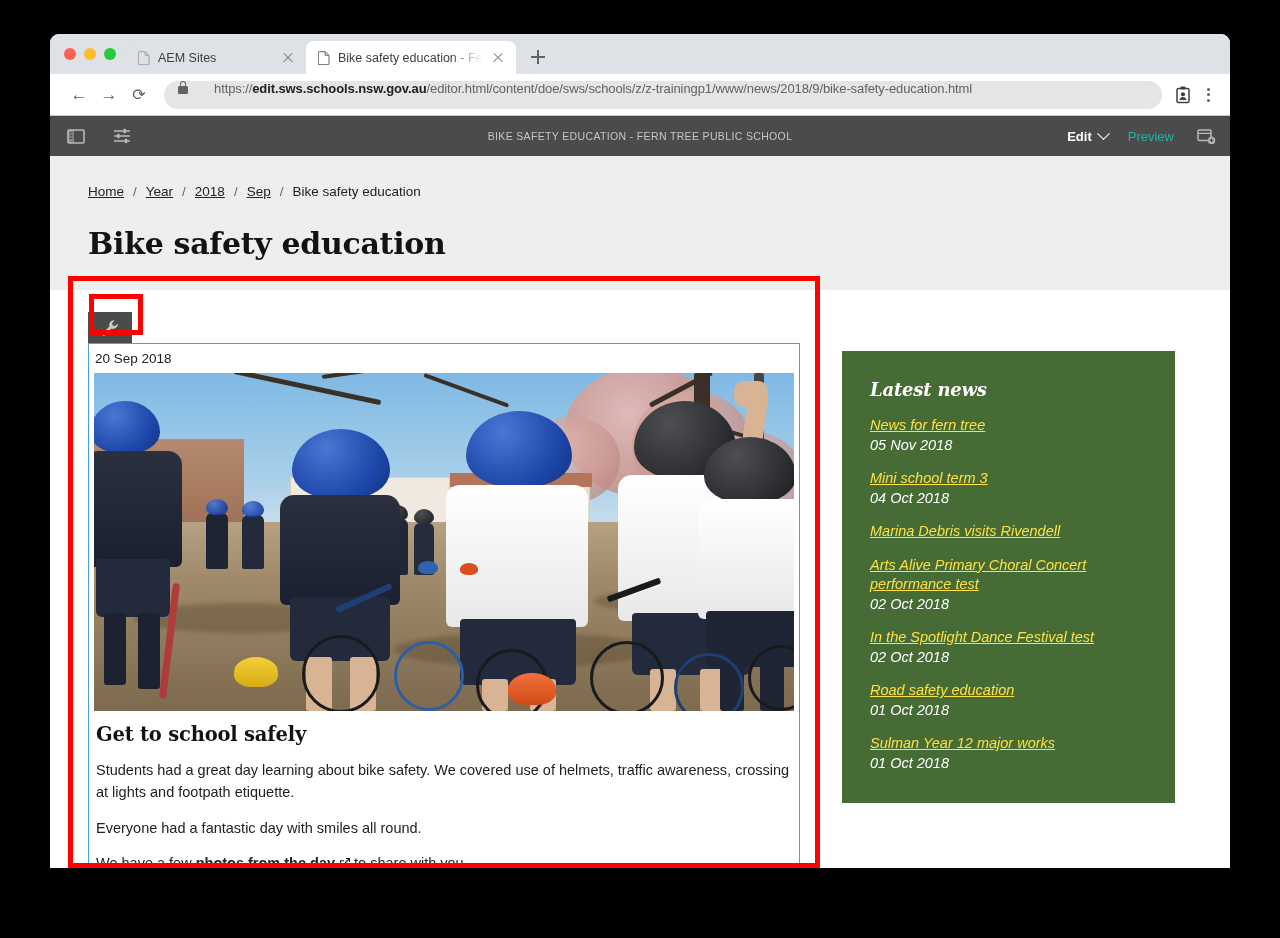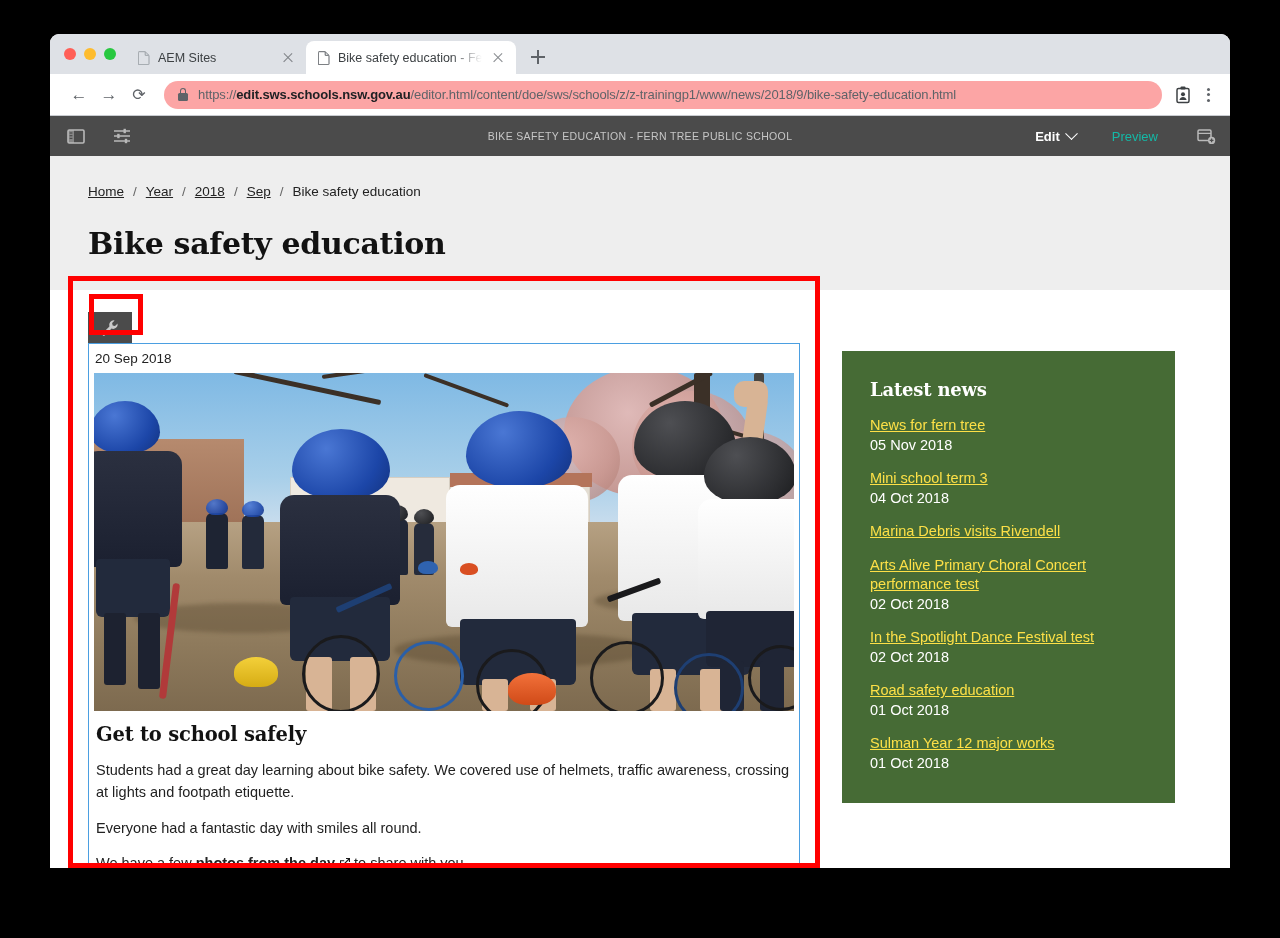--- a/index.html
+++ b/index.html
@@ -122,27 +122,27 @@
     width: 30px; height: 30px;
     display: flex; align-items: center; justify-content: center;
     color: #5f6368;
     font-size: 17px;
     flex: 0 0 auto;
   }
   .nav-btn.reload { font-size: 16px; }
   .omnibox {
     flex: 1;
     height: 28px;
-    background: #fca5a5;
+    background: #e5e5e5;
     border-radius: 14px;
     display: flex;
-    align-items: center;
+    align-items: flex-start;
     padding: 0 14px;
     margin: 0 8px 0 10px;
-    gap: 10px;
+    gap: 26px;
     overflow: hidden;
   }
   .lock-icon { width: 10px; height: 13px; position: relative; flex: 0 0 auto; }
   .lock-icon .body {
     position: absolute; left: 0; bottom: 0;
     width: 10px; height: 8px; background: #5f6368; border-radius: 1.5px;
   }
   .lock-icon .shackle {
     position: absolute; left: 2px; top: 0;
     width: 6px; height: 6px;
@@ -195,21 +195,21 @@
     font-size: 10.5px;
     letter-spacing: 0.35px;
     color: #c6c6c6;
     pointer-events: none;
     font-family: "Liberation Sans", sans-serif;
   }
   .aem-right {
     margin-left: auto;
     display: flex;
     align-items: center;
-    gap: 36px;
+    gap: 20px;
     position: relative;
     z-index: 2;
   }
   .aem-edit {
     display: flex; align-items: center; gap: 7px;
     color: #ffffff; font-size: 13px; font-weight: bold;
   }
   .chev-down {
     width: 9px; height: 9px;
     border-right: 1.8px solid #ffffff;
@@ -404,20 +404,21 @@
   
   .side-col {
     margin-left: 42px;
     width: 333px;
     padding-top: 61px;
   }
   .news-panel {
     background: #466b35;
     padding: 28px 28px 30px 28px;
     color: #ffffff;
+    font-style: italic;
   }
   .news-heading {
     font-family: "DejaVu Serif", serif;
     font-size: 18px;
     font-weight: bold;
     margin-bottom: 16px;
     letter-spacing: -0.2px;
   }
   .news-item { margin-bottom: 14px; }
   .news-item:last-child { margin-bottom: 0; }

